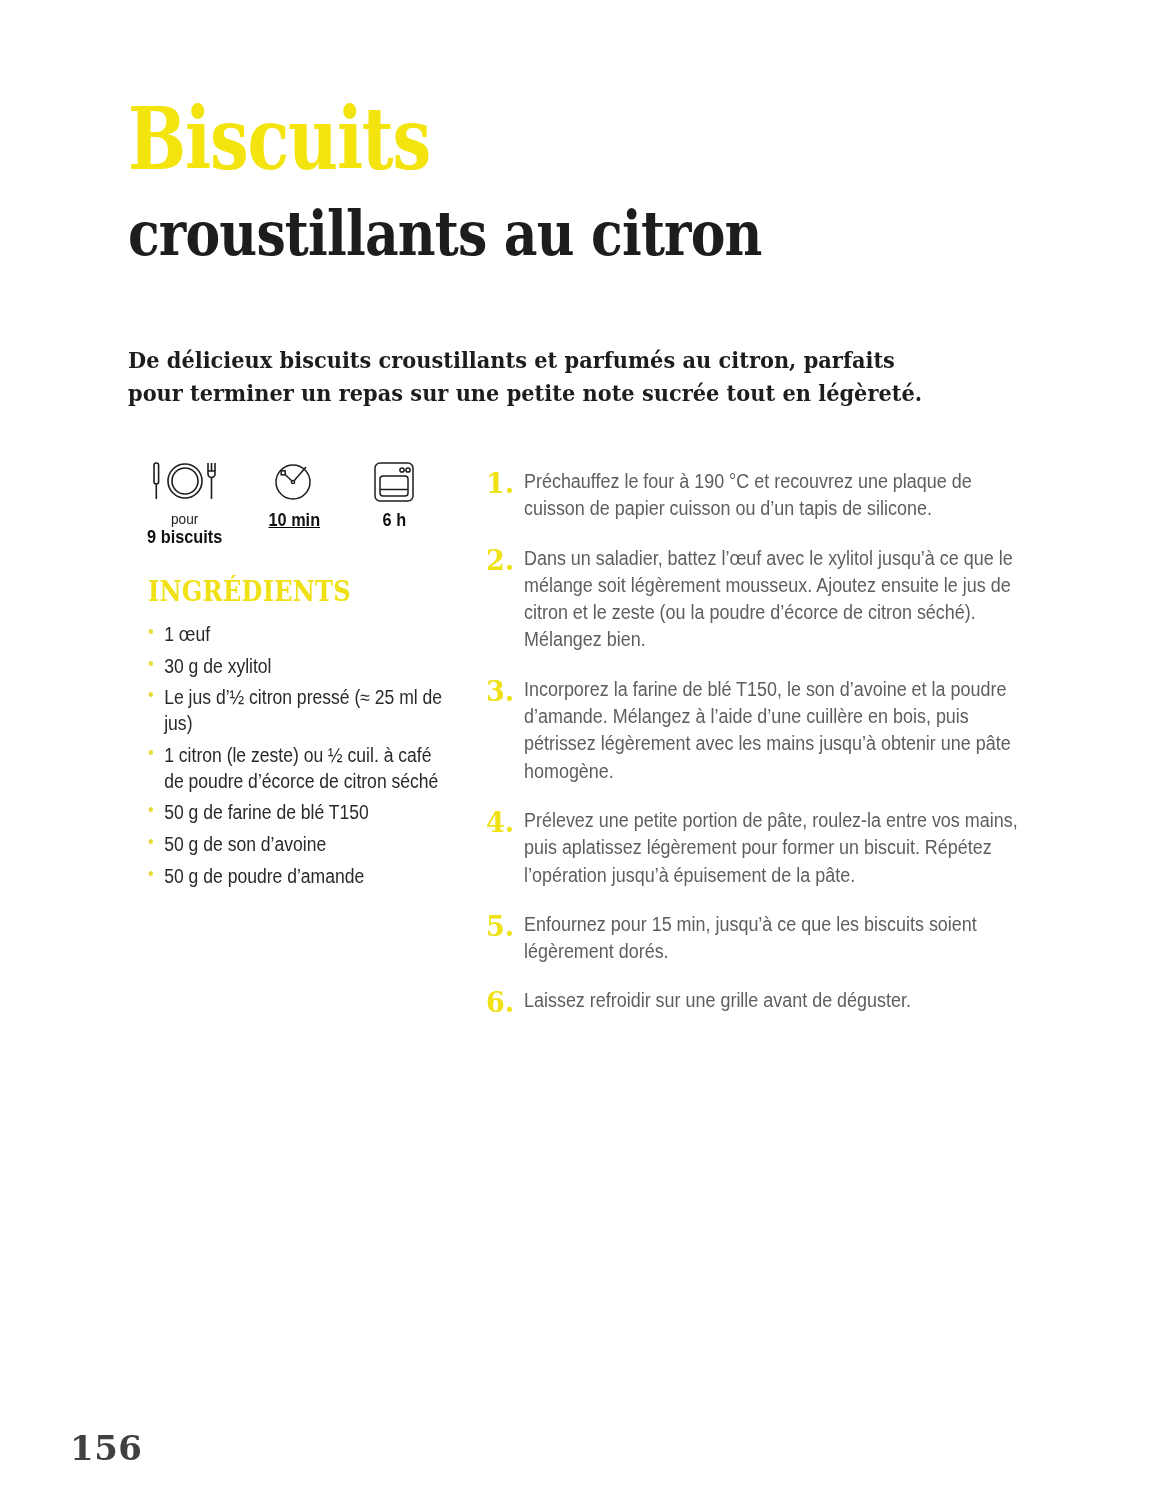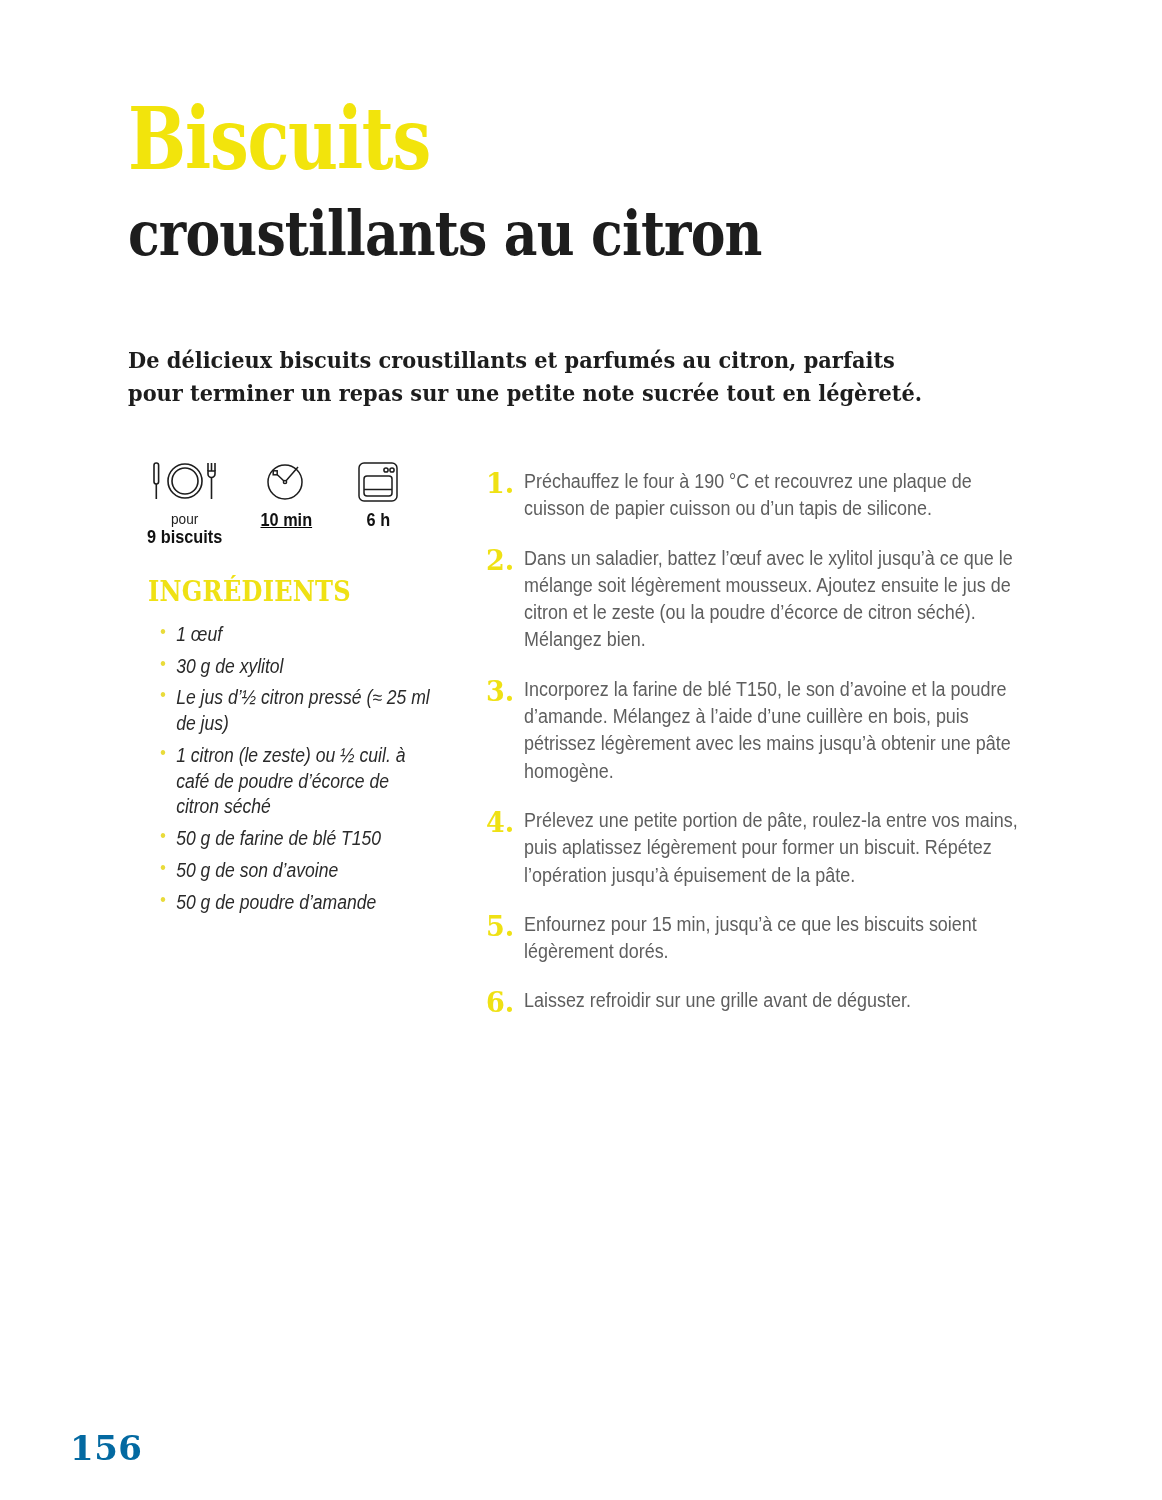--- a/index.html
+++ b/index.html
@@ -68,21 +68,21 @@
     transform-origin: left top;
   }
 
   
   .meta-row {
     position: absolute;
     left: 130px;
     top: 458px;
     display: flex;
     align-items: flex-start;
-    gap: 0px;
+    gap: 8px;
   }
   .meta-item {
     display: flex;
     flex-direction: column;
     align-items: center;
   }
   .meta-item.servings { width: 110px; }
   .meta-item.time     { width: 92px; text-decoration: underline; }
   .meta-item.bake     { width: 92px; }
 
@@ -126,23 +126,22 @@
     font-weight: 700;
     font-size: 28px;
     letter-spacing: 0.3px;
     color: #EFE114;
     transform: scaleX(0.86);
     transform-origin: left center;
     margin: 0 0 14px 0;
   }
   .ing-list {
     list-style: none;
-    margin: 12px;
+    margin: 0;
     padding: 0;
-    font-style: italic;
   }
   .ing-item {
     position: relative;
     padding-left: 18px;
     margin-bottom: 6px;
     font-family: "Liberation Sans", sans-serif;
     font-size: 19.5px;
     line-height: 1.32;
     color: #2a2a2a;
     transform: scaleX(0.90);
@@ -193,21 +192,21 @@
   }
 
   
   .page-number {
     position: absolute;
     left: 70px;
     top: 1428px;
     font-family: "DejaVu Serif", "Liberation Serif", serif;
     font-weight: 700;
     font-size: 34px;
-    color: #0369a1;
+    color: #404040;
     letter-spacing: 0.5px;
   }
 </style>
 </head>
 <body>
 
 <div class="page">
 
   <div class="title-block">
     <div class="title-main">Biscuits</div>

